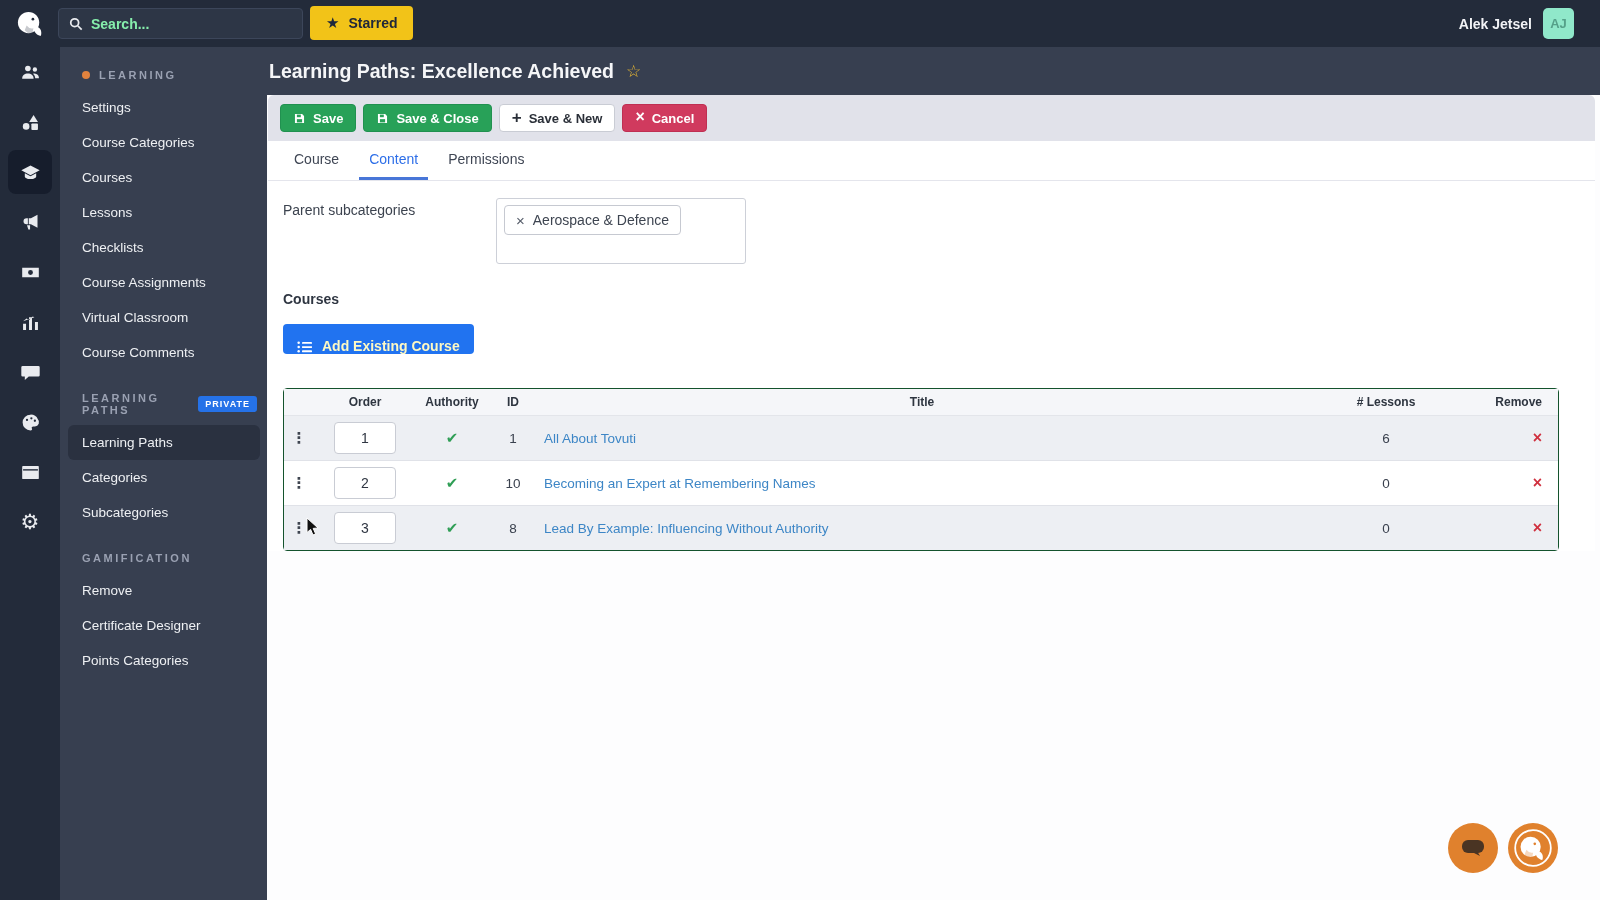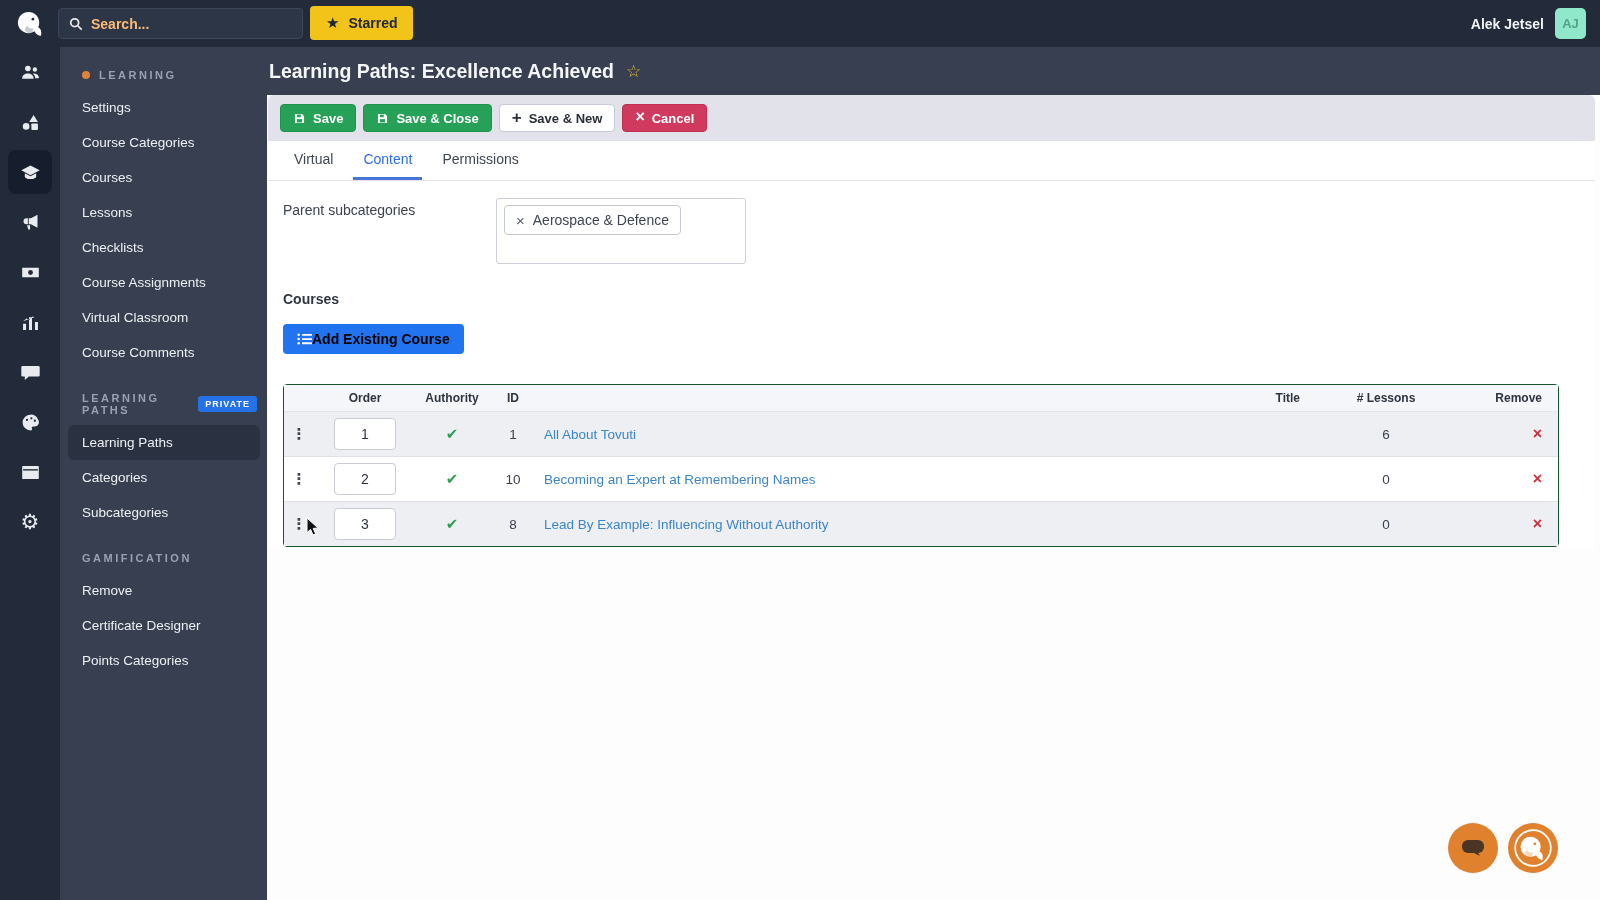--- a/index.html
+++ b/index.html
@@ -4,24 +4,24 @@
 <style>
   * { box-sizing: border-box; margin: 0; padding: 0; }
   html,body { width:1600px; height:900px; overflow:hidden; }
   body { font-family:"Liberation Sans", sans-serif; background:#fdfdfe; position:relative; }
   svg { display:block; }
 
   
   .topbar { position:absolute; left:0; top:0; width:1600px; height:47px; background:var(--c-topbar); z-index:5; }
   .logo { position:absolute; left:15px; top:8px; width:31px; height:31px; }
   .searchbox { position:absolute; left:58px; top:8px; width:245px; height:31px; background:#2d3646; border:1px solid #3c465a; border-radius:4px; display:flex; align-items:center; padding:0 10px; gap:8px; }
-  .searchbox span { color:#fdba74; font-size:14px; font-weight:700;text-align:center; }
+  .searchbox span { color:#86efac; font-size:14px; font-weight:700;text-align:center; }
   .starred-btn { position:absolute; left:310px; top:6px; height:34px; background:var(--c-yellow); border:none; border-radius:4px; display:flex; align-items:center; gap:9px; padding:0 16px; font-size:14px; font-weight:700; color:#20273a; cursor:pointer; }
   .starred-btn .star { font-family:"DejaVu Sans", sans-serif; font-size:15px; }
-  .user-area { position:absolute; right:14px; top:0; height:47px; display:flex; align-items:center; gap:11px; }
+  .user-area { position:absolute; right:26px; top:0; height:47px; display:flex; align-items:center; gap:11px; }
   .user-name { color:#f2f3f6; font-size:14px; font-weight:700; }
   .avatar { width:31px; height:31px; background:var(--c-mint); border-radius:5px; display:flex; align-items:center; justify-content:center; color:#55a089; font-size:13px; font-weight:700; }
 
   
   .rail { position:absolute; left:0; top:47px; width:60px; bottom:0; background:var(--c-topbar); z-index:4; display:flex; flex-direction:column; align-items:center; }
   .rail-item { width:50px; height:50px; display:flex; align-items:center; justify-content:center; cursor:pointer; }
   .rail-item .ibox { width:44px; height:44px; display:flex; align-items:center; justify-content:center; border-radius:8px; }
   .rail-item.active .ibox { background:var(--c-rail-active); }
   .rail-item svg { width:21px; height:21px; fill:#e9ebef; }
   .gear-glyph { font-family:"DejaVu Sans", sans-serif; color:#e9ebef; font-size:21px; line-height:1; }
@@ -58,25 +58,25 @@
   .tab.active { color:#2e6fe8; border-bottom-color:#4876d8; }
 
   .form-area { padding:17px 14px 0 15px; background:#fff; }
   .form-row { display:flex; }
   .form-label { width:213px; font-size:14px; color:#3c434f; padding-top:4px; }
   .multiselect { width:250px; min-height:66px; border:1px solid #cdd0d8; border-radius:3px; padding:6px 7px; background:#fff; }
   .tag { display:inline-flex; align-items:center; gap:8px; border:1px solid #c6c9d1; border-radius:4px; padding:6px 11px; font-size:14px; color:#3e4551; background:#fff; cursor:default; }
   .tag .tag-x { color:#545b68; font-size:15px; line-height:1; cursor:pointer; }
 
   .courses-label { margin-top:27px; font-size:14px; font-weight:700; color:#2f3642; }
-  .add-btn { margin-top:17px; height:30px; background:var(--c-blue); color:#000000; border:none; border-radius:4px; display:inline-flex; align-items:center; padding:0 14px; font-size:14px; font-weight:700; font-family:"Liberation Sans", sans-serif; cursor:pointer; }
+  .add-btn { margin-top:17px; height:30px; background:var(--c-blue); color:#fef9c3; border:none; border-radius:4px; display:inline-flex; align-items:flex-end; gap:10px; padding:0 14px; font-size:14px; font-weight:700; font-family:"Liberation Sans", sans-serif; cursor:pointer; }
 
   table.courses { margin-top:30px; width:1276px; border-collapse:separate; border-spacing:0; border:1px solid #14532d; border-radius:4px; font-size:13.5px; }
   table.courses th { background:#f5f6f9; font-size:12px; font-weight:700; color:#2e3540; padding:6px 6px; text-align:center; border-bottom:1px solid #e3e5ea; }
-  table.courses th.c-title { text-align:right;margin-left:24px; }
+  table.courses th.c-title { text-align:center;margin-left:24px; }
   table.courses th.c-remove { text-align:right; padding-right:16px; }
   table.courses td { padding:6px 6px; height:44px; text-align:center; color:#3a414e; border-bottom:1px solid #e0e2e8; }
   table.courses tr:last-child td { border-bottom:none; }
   table.courses tr.odd td { background:#edeff3; }
   table.courses td.c-title { text-align:left; }
   table.courses td.c-title a { color:var(--c-link); text-decoration:none; }
   table.courses td.c-remove { text-align:right; padding-right:16px; }
   .drag-handle { font-family:"DejaVu Sans", sans-serif; color:#3f4550; font-size:15px; font-weight:700; cursor:grab; }
   .order-input { width:62px; height:32px; border:1px solid #c9ccd4; border-radius:4px; text-align:center; font-size:14px; color:#2f3642; font-family:"Liberation Sans", sans-serif; background:#fff; }
   .check { font-family:"DejaVu Sans", sans-serif; color:var(--c-check); font-size:15px; font-weight:700; }
@@ -261,21 +261,21 @@
         <span class="plus">+</span>
         <span>Save &amp; New</span>
       </button>
       <button class="btn btn-red">
         <span class="x">×</span>
         <span>Cancel</span>
       </button>
     </div>
 
     <div class="tabs" id="tab-bar">
-        <div class="tab">Virtual</div>
+        <div class="tab">Course</div>
         <div class="tab active">Content</div>
         <div class="tab">Permissions</div>
       </div>
 
     <div class="form-area">
       <div class="form-row">
         <div class="form-label">Parent subcategories</div>
         <div class="multiselect" id="tag-box"><span class="tag">
               <span class="tag-x">×</span>
               <span>Aerospace &amp; Defence</span>

